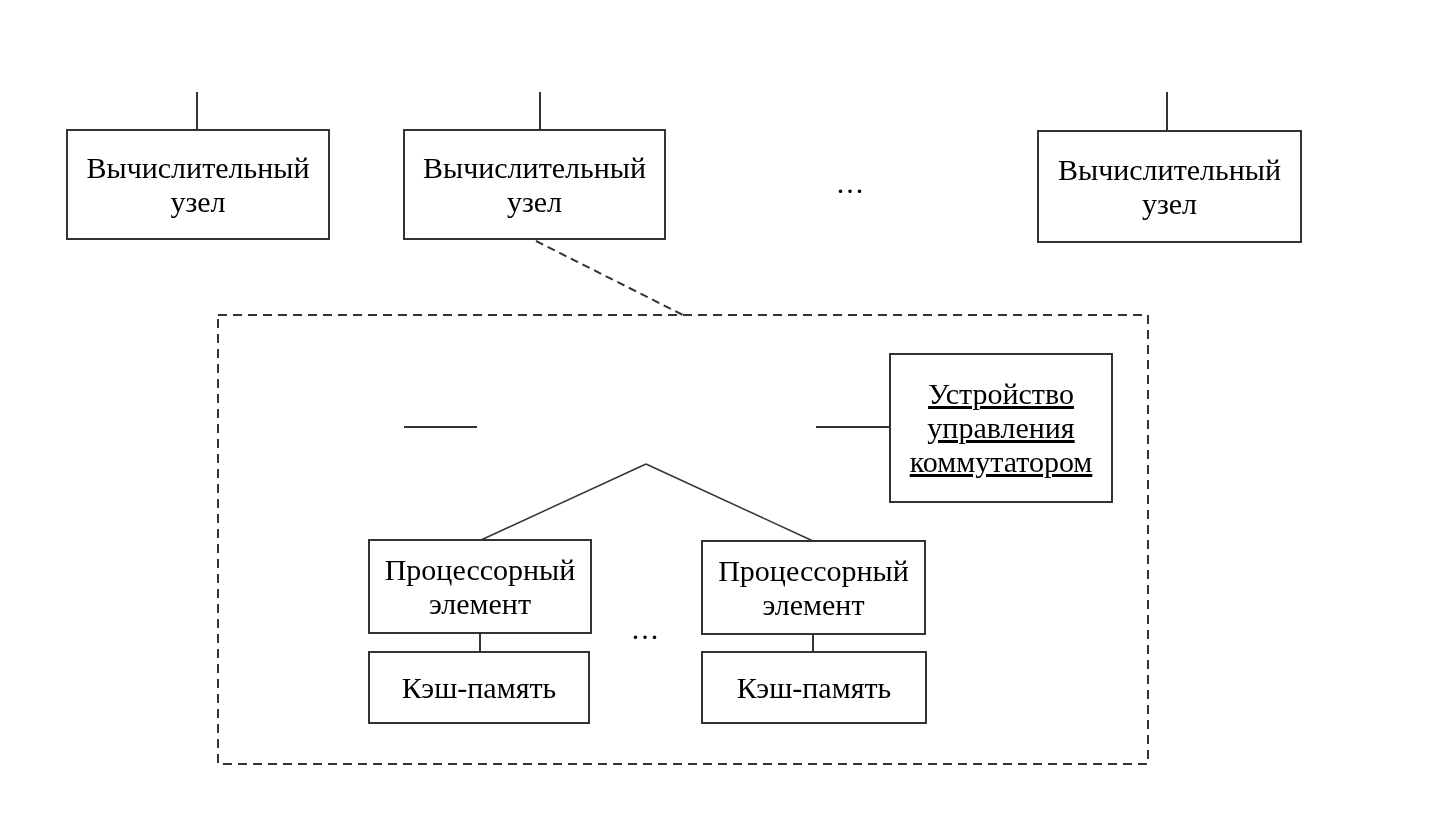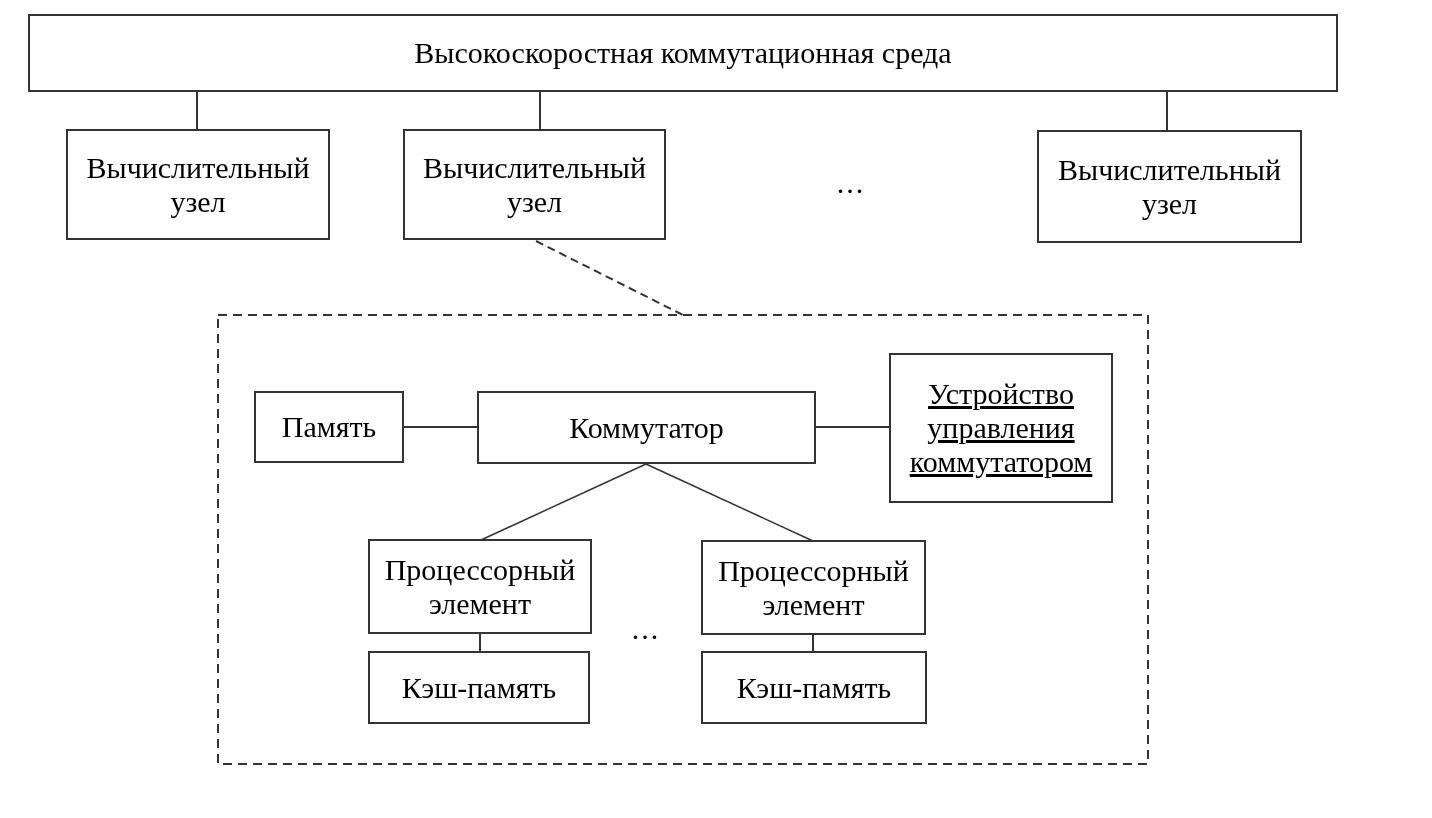--- a/index.html
+++ b/index.html
@@ -80,36 +80,33 @@
     <line x1="404" y1="427" x2="477" y2="427" stroke="#333333" stroke-width="2"></line>
     <line x1="816" y1="427" x2="889" y2="427" stroke="#333333" stroke-width="2"></line>
 
     <line x1="646" y1="464" x2="481" y2="540" stroke="#333333" stroke-width="1.5"></line>
     <line x1="646" y1="464" x2="813" y2="541" stroke="#333333" stroke-width="1.5"></line>
 
     <line x1="480" y1="634" x2="480" y2="652" stroke="#333333" stroke-width="2"></line>
     <line x1="813" y1="635" x2="813" y2="652" stroke="#333333" stroke-width="2"></line>
   </svg>
 
-  <div class="box" id="interconnect-box">Высокоскоростная коммутационная среда</div>
 
   <div class="box" id="compute-node-box-1">Вычислительный
 узел</div>
 
   <div class="box" id="compute-node-box-2">Вычислительный
 узел</div>
 
   <div class="ellipsis" id="nodes-ellipsis">...</div>
 
   <div class="box" id="compute-node-box-3">Вычислительный
 узел</div>
 
-  <div class="box" id="memory-box">Память</div>
 
-  <div class="box" id="switch-box">Коммутатор</div>
 
   <div class="box" id="switch-controller-box">Устройство
 управления
 коммутатором</div>
 
   <div class="box" id="processor-element-box-1">Процессорный
 элемент</div>
 
   <div class="ellipsis" id="pe-ellipsis">...</div>
 

